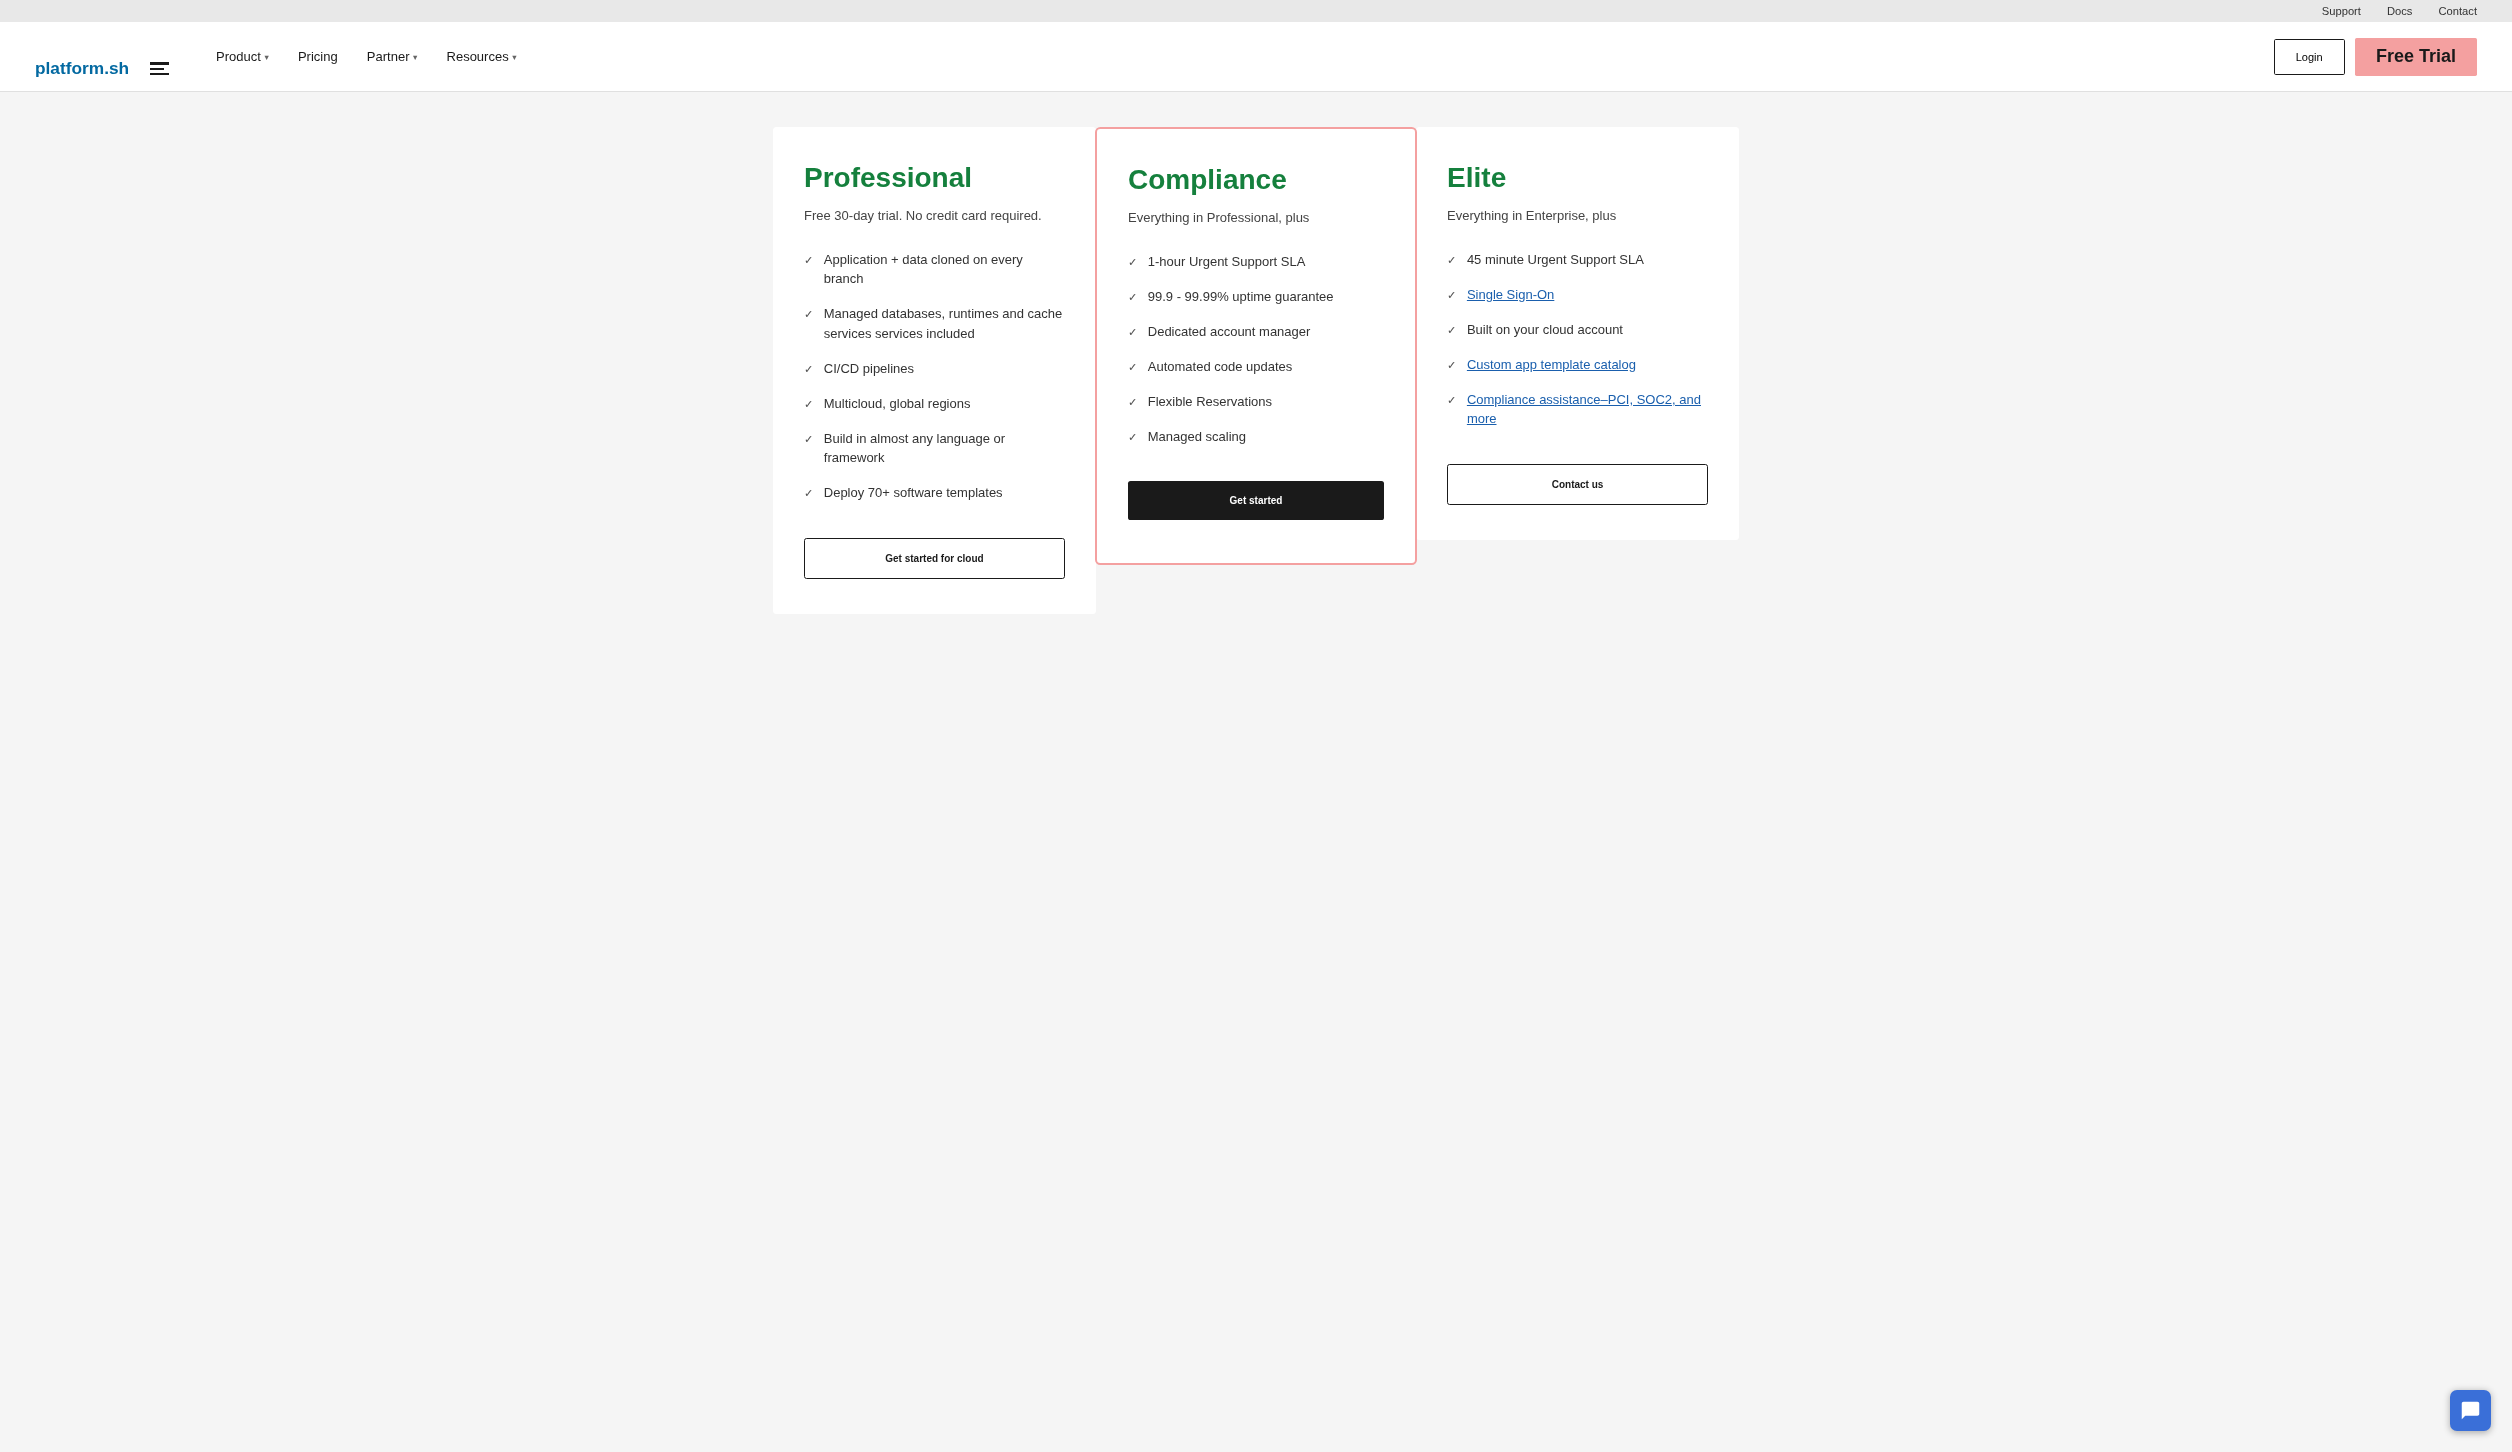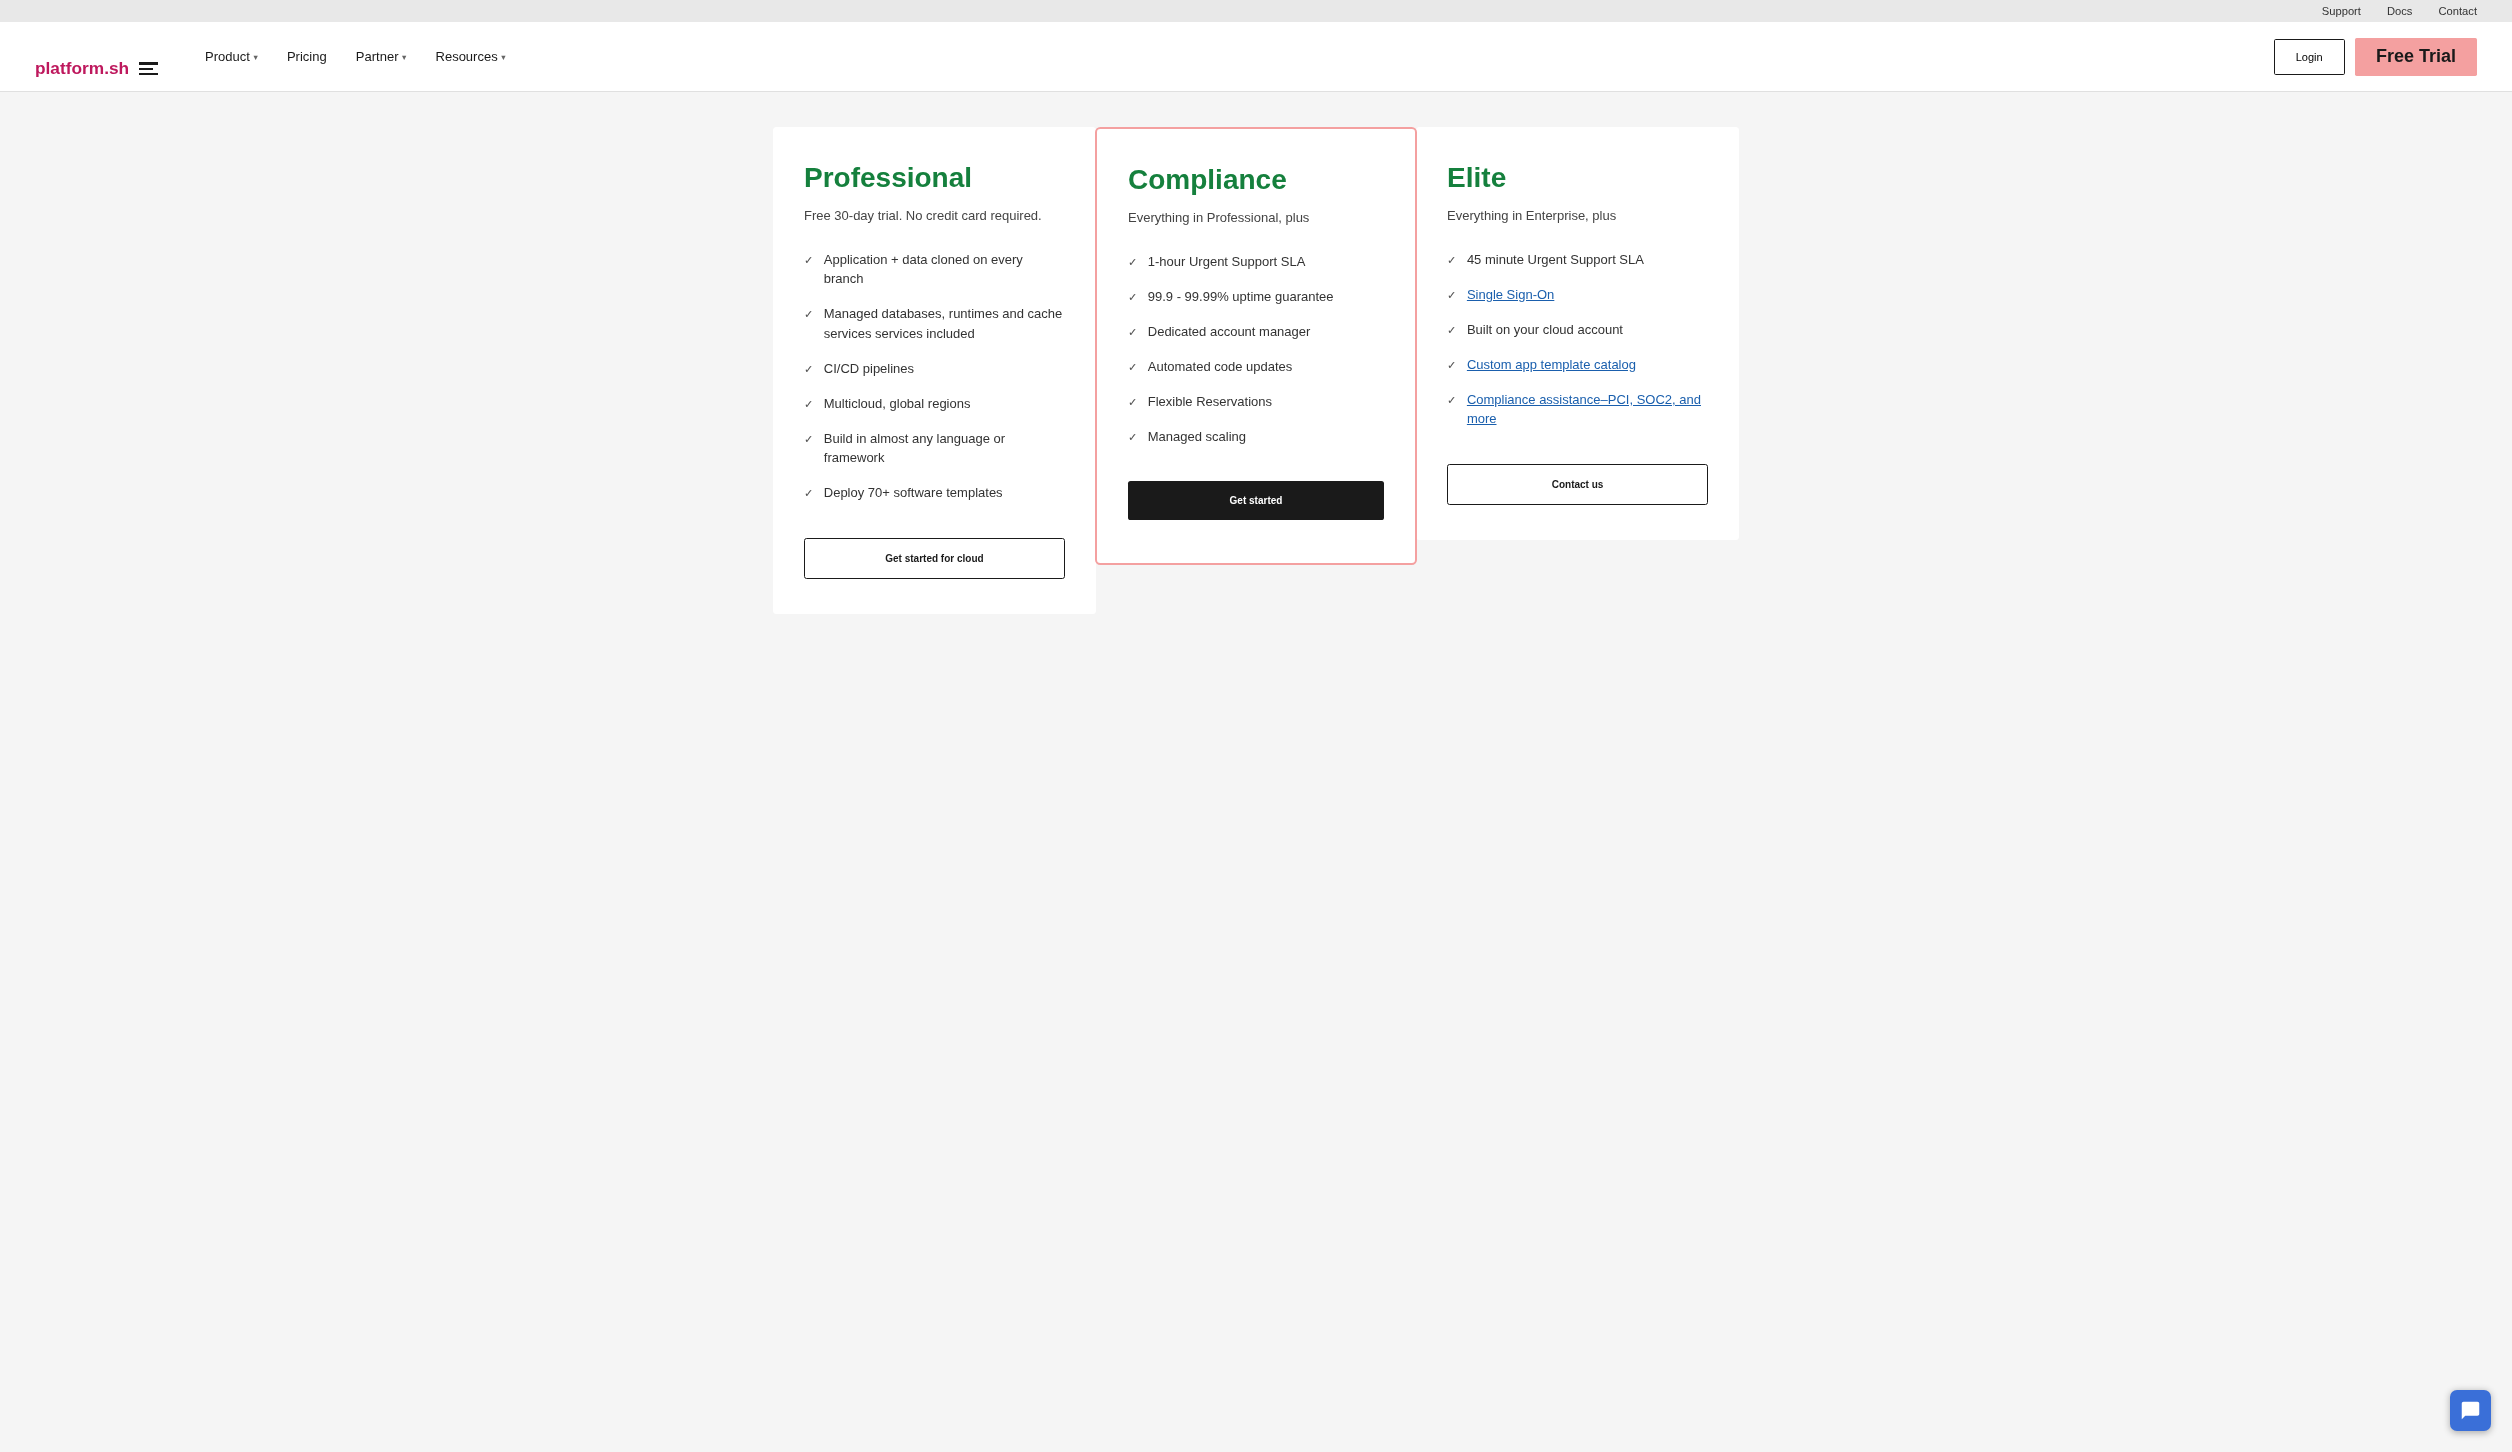--- a/index.html
+++ b/index.html
@@ -23,24 +23,24 @@
     .navbar {
       background: #fff;
       display: flex;
       align-items: center;
       padding: 12px 35px;
       border-bottom: 0.9px solid #e0e0e0;
     }
     .logo {
       display: flex;
       align-items: center;
-      gap: 10px;
+      gap: 21px;
       font-size: 17.3px;
       font-weight: 700;
-      color: #be185d;
+      color: #0369a1;
       text-decoration: none;
       margin-right: 35px;
       margin-top: 24px;
     }
     .logo-icon {
       display: flex;
       flex-direction: column;
       gap: 2.6px;
     }
     .logo-icon span {

